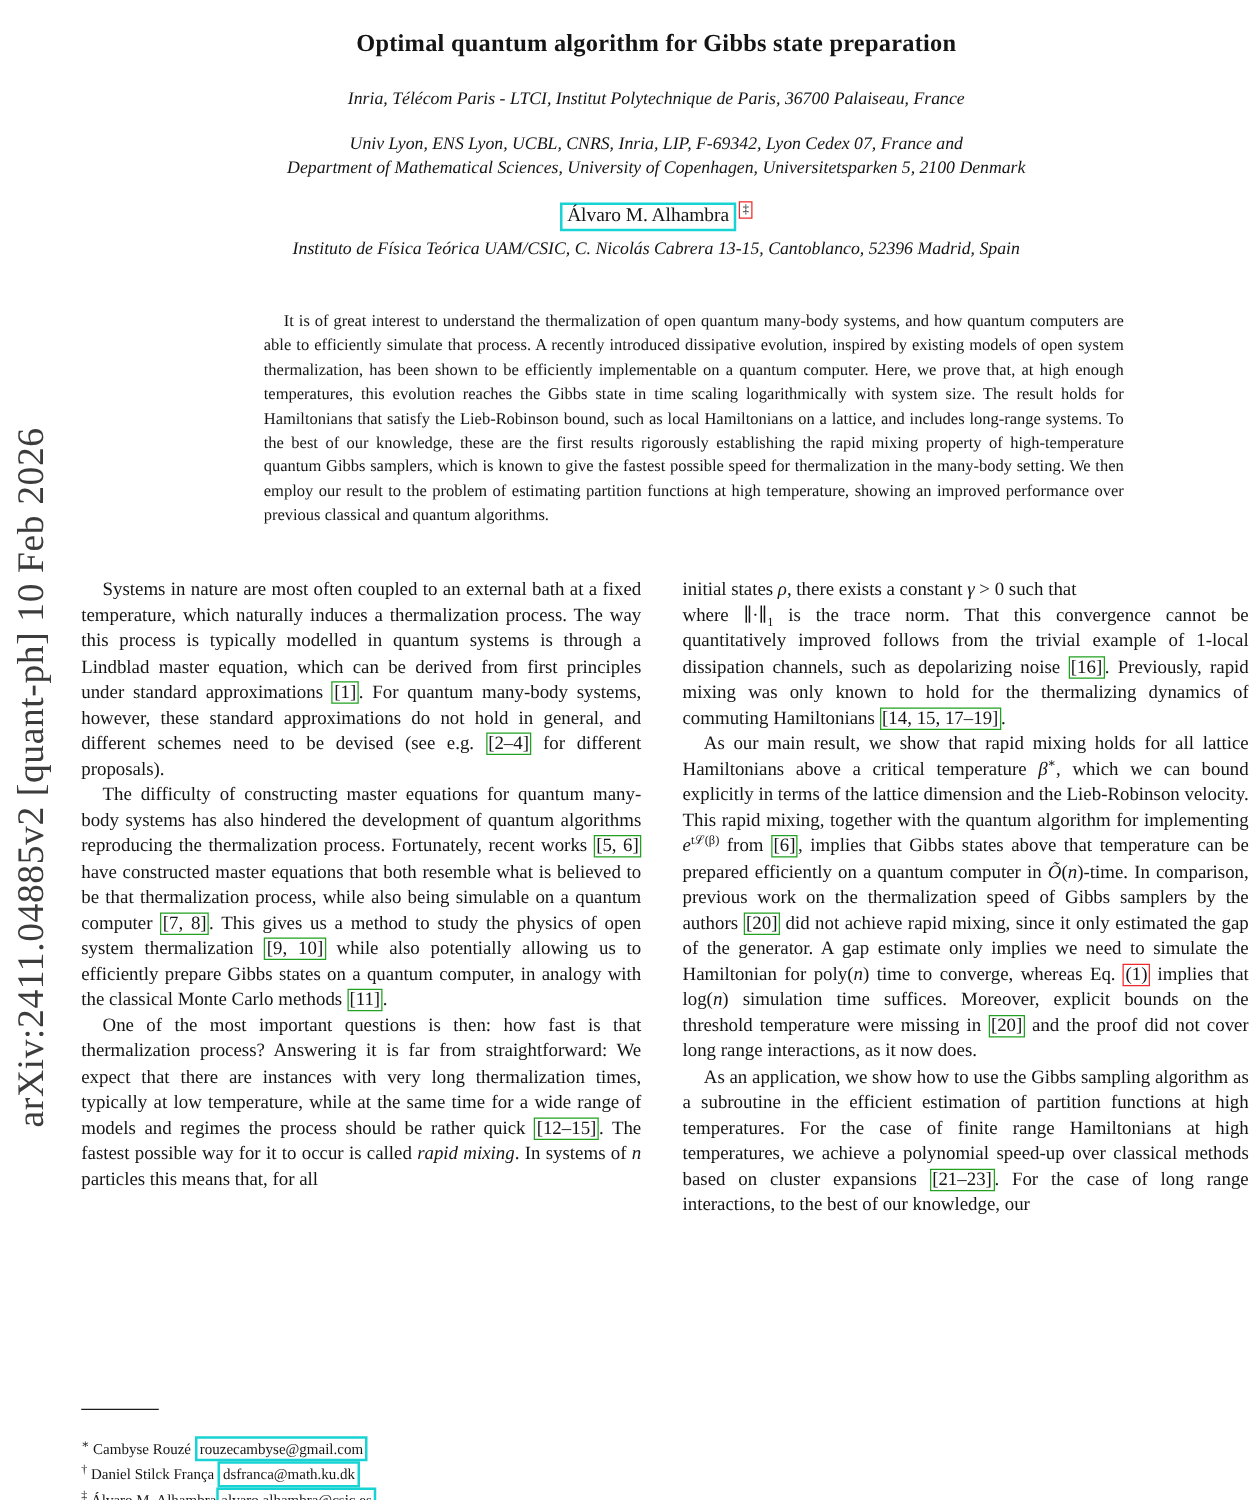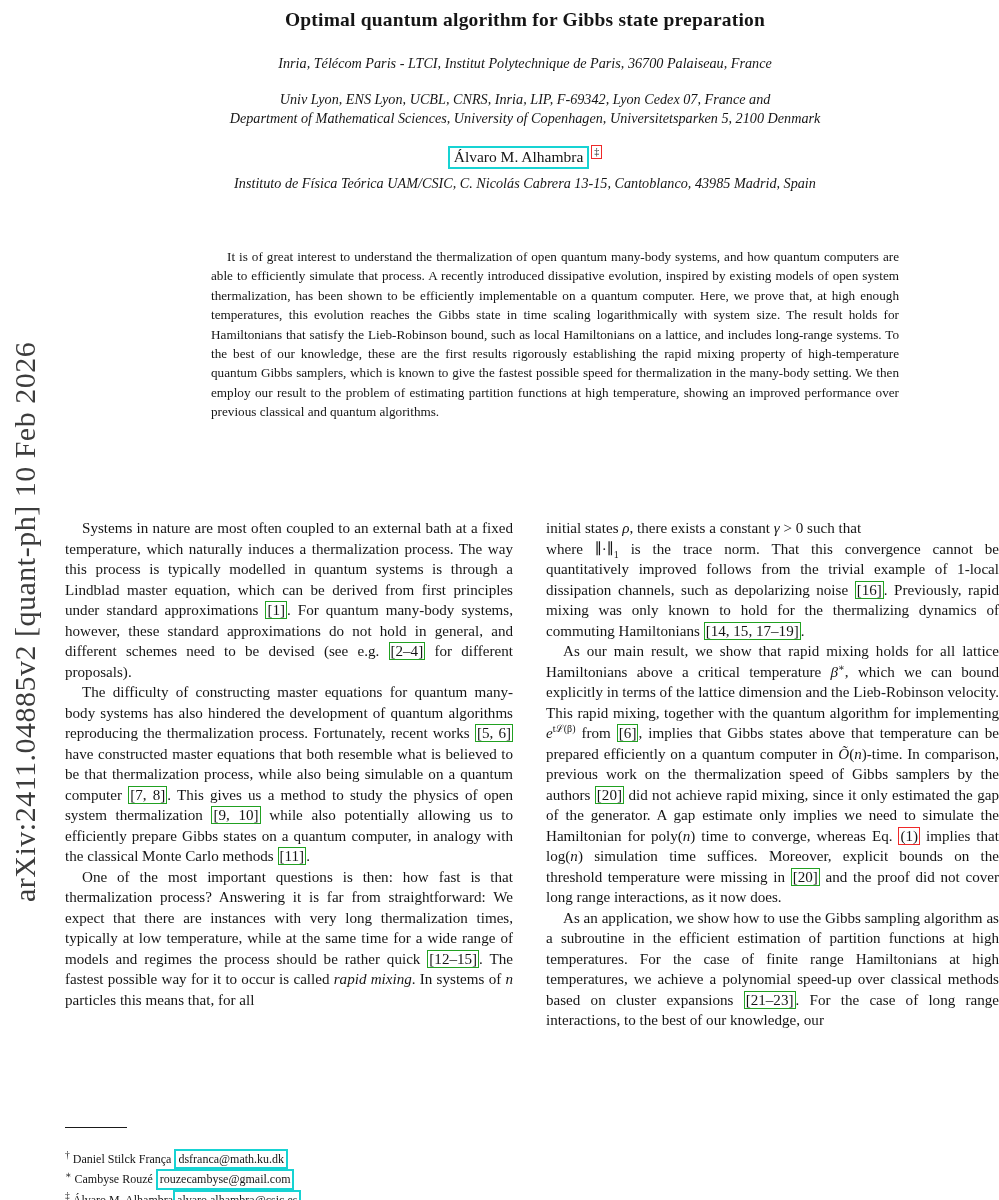--- a/index.html
+++ b/index.html
@@ -8,31 +8,31 @@
     position:relative; width:999px; height:1200px; margin:0 auto;
     background:#ffffff; overflow:hidden;
     font-family:"Liberation Serif","DejaVu Serif",serif; color:#151515;
   }
   .arxiv-strip {
     position:absolute; left:2px; top:248px; height:748px; width:46px;
     writing-mode:vertical-rl; transform:rotate(180deg);
     font-size:30px; line-height:46px; color:#3c3c3c;
     text-align:center; white-space:nowrap; letter-spacing:0.5px;
   }
-  .header { position:absolute; left:65px; top:0; width:920px; text-align:center; }
+  .header { position:absolute; left:65px; top:16px; width:920px; text-align:center; }
   .title { font-size:19.5px; font-weight:700; margin-top:9px; letter-spacing:0.2px; }
   .authors { margin-top:23px; }
   .author-group { margin-bottom:17px; }
   .author-line { font-size:15.5px; margin-bottom:5px; }
   .author-box { display:inline-block; border:2px solid #17d3d3; padding:0 4px 1px 4px; }
   .marker-box { display:inline-block; border:1.6px solid #ef2929; font-size:10px; padding:0 2px; vertical-align:7px; margin-left:2px; line-height:12px; }
   .affil { font-style:italic; font-size:14.2px; line-height:19px; }
   .abstract { position:absolute; left:168px; top:247px; width:731px; font-size:13.2px; line-height:19.4px; text-align:justify; }
   .abstract-text { text-indent:16px;margin-left:43px; }
-  .column { position:absolute; top:518px; font-size:15.1px; line-height:20.5px; text-align:justify; }
+  .column { position:absolute; top:462px; font-size:15.1px; line-height:20.5px; text-align:justify; }
   .column-left { left:65px; width:448px; }
   .column-right { left:532px; width:453px;margin-left:14px; }
   p.body-par { margin:0; text-indent:17px; }
   p.body-par.noindent { text-indent:0; }
   .cite { border:1.5px solid #21a121; padding:0 1px; white-space:nowrap; }
   .ref { border:1.5px solid #ef2929; padding:0 1px; white-space:nowrap; }
   .i { font-style:italic; }
   .rm { font-style:normal; }
   sup { font-size:66%; line-height:0; }
   sub { font-size:66%; line-height:0; }
@@ -62,21 +62,21 @@
 
       <div class="author-group">
         <div class="affil">Univ Lyon, ENS Lyon, UCBL, CNRS, Inria, LIP, F-69342, Lyon Cedex 07, France and</div>
         <div class="affil">Department of Mathematical Sciences, University of Copenhagen, Universitetsparken 5, 2100 Denmark</div>
       </div>
 
       <div class="author-group">
         <div class="author-line">
           <span class="author-box">Álvaro M. Alhambra</span><span class="marker-box">‡</span>
         </div>
-        <div class="affil">Instituto de Física Teórica UAM/CSIC, C. Nicolás Cabrera 13-15, Cantoblanco, 43985 Madrid, Spain</div>
+        <div class="affil">Instituto de Física Teórica UAM/CSIC, C. Nicolás Cabrera 13-15, Cantoblanco, 52396 Madrid, Spain</div>
       </div>
 
     </div>
   </div>
 
   <div class="abstract">
     <div class="abstract-text">It is of great interest to understand the thermalization of open quantum many-body systems, and how quantum computers are able to efficiently simulate that process.  A recently introduced dissipative evolution, inspired by existing models of open system thermalization, has been shown to be efficiently implementable on a quantum computer.  Here, we prove that, at high enough temperatures, this evolution reaches the Gibbs state in time scaling logarithmically with system size. The result holds for Hamiltonians that satisfy the Lieb-Robinson bound, such as local Hamiltonians on a lattice, and includes long-range systems.  To the best of our knowledge, these are the first results rigorously establishing the rapid mixing property of high-temperature quantum Gibbs samplers, which is known to give the fastest possible speed for thermalization in the many-body setting.  We then employ our result to the problem of estimating partition functions at high temperature, showing an improved performance over previous classical and quantum algorithms.</div>
   </div>
 
   <div class="column column-left">
@@ -90,25 +90,25 @@
     <div>
         <p class="body-par noindent">where ∥·∥<sub>1</sub> is the trace norm.  That this convergence cannot be quantitatively improved follows from the trivial example of 1-local dissipation channels, such as depolarizing noise <span class="cite">[16]</span>.  Previously, rapid mixing was only known to hold for the thermalizing dynamics of commuting Hamiltonians <span class="cite">[14, 15, 17–19]</span>.</p>
         <p class="body-par">As our main result, we show that rapid mixing holds for all lattice Hamiltonians above a critical temperature <span class="i">β</span><sup>∗</sup>, which we can bound explicitly in terms of the lattice dimension and the Lieb-Robinson velocity.  This rapid mixing, together with the quantum algorithm for implementing <span class="i">e</span><sup>tℒ(β)</sup> from <span class="cite">[6]</span>, implies that Gibbs states above that temperature can be prepared efficiently on a quantum computer in <span class="i">Õ</span>(<span class="i">n</span>)-time.  In comparison, previous work on the thermalization speed of Gibbs samplers by the authors <span class="cite">[20]</span> did not achieve rapid mixing, since it only estimated the gap of the generator.  A gap estimate only implies we need to simulate the Hamiltonian for poly(<span class="i">n</span>) time to converge, whereas Eq. <span class="ref">(1)</span> implies that log(<span class="i">n</span>) simulation time suffices.  Moreover, explicit bounds on the threshold temperature were missing in <span class="cite">[20]</span> and the proof did not cover long range interactions, as it now does.</p>
         <p class="body-par">As an application, we show how to use the Gibbs sampling algorithm as a subroutine in the efficient estimation of partition functions at high temperatures. For the case of finite range Hamiltonians at high temperatures, we achieve a polynomial speed-up over classical methods based on cluster expansions <span class="cite">[21–23]</span>. For the case of long range interactions, to the best of our knowledge, our</p>
       </div>
   </div>
 
   <div class="footnotes">
     <div class="fn-rule"></div>
     <div class="fn-line">
+      <sup class="fn-marker">∗</sup><span>Cambyse Rouzé</span>
+      <span class="email-box">rouzecambyse@gmail.com</span>
+    </div>
+    <div class="fn-line">
       <sup class="fn-marker">†</sup><span>Daniel Stilck França</span>
       <span class="email-box">dsfranca@math.ku.dk</span>
-    </div>
-    <div class="fn-line">
-      <sup class="fn-marker">∗</sup><span>Cambyse Rouzé</span>
-      <span class="email-box">rouzecambyse@gmail.com</span>
     </div>
     <div class="fn-line">
       <sup class="fn-marker">‡</sup><span>Álvaro M. Alhambra</span><span class="email-box">alvaro.alhambra@csic.es</span>
     </div>
   </div>
 
 </div>
 
 </body></html>

